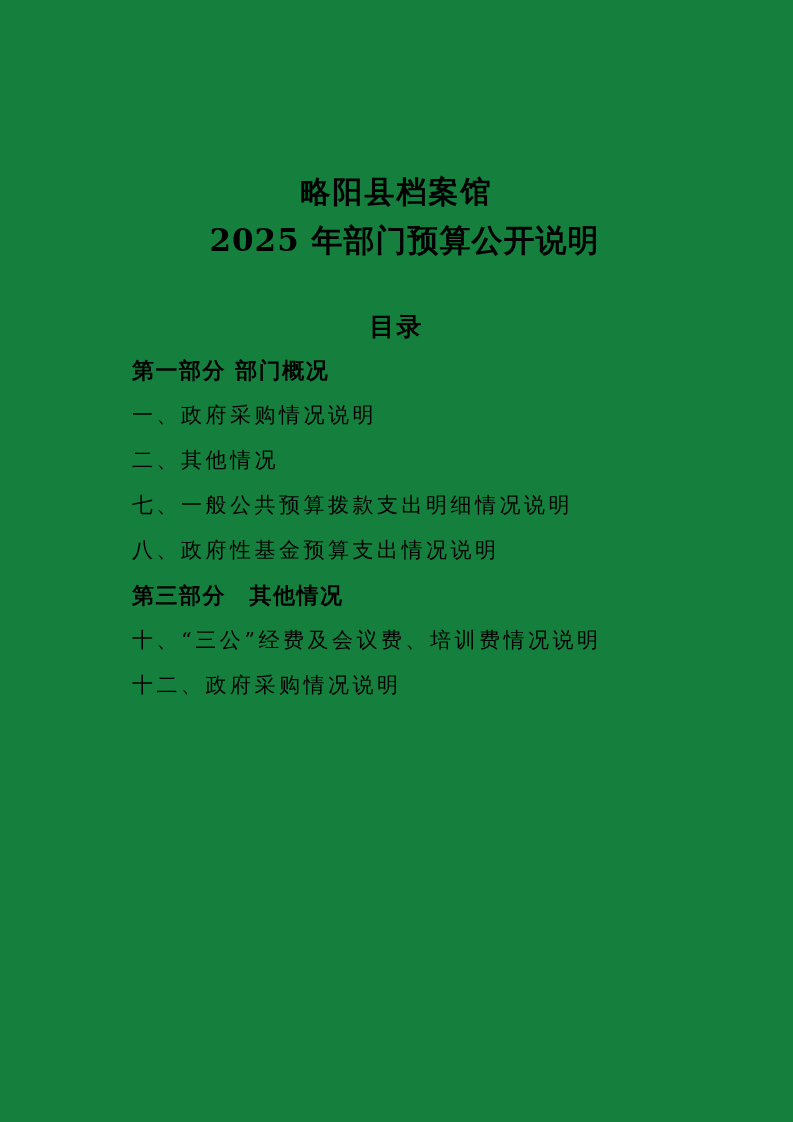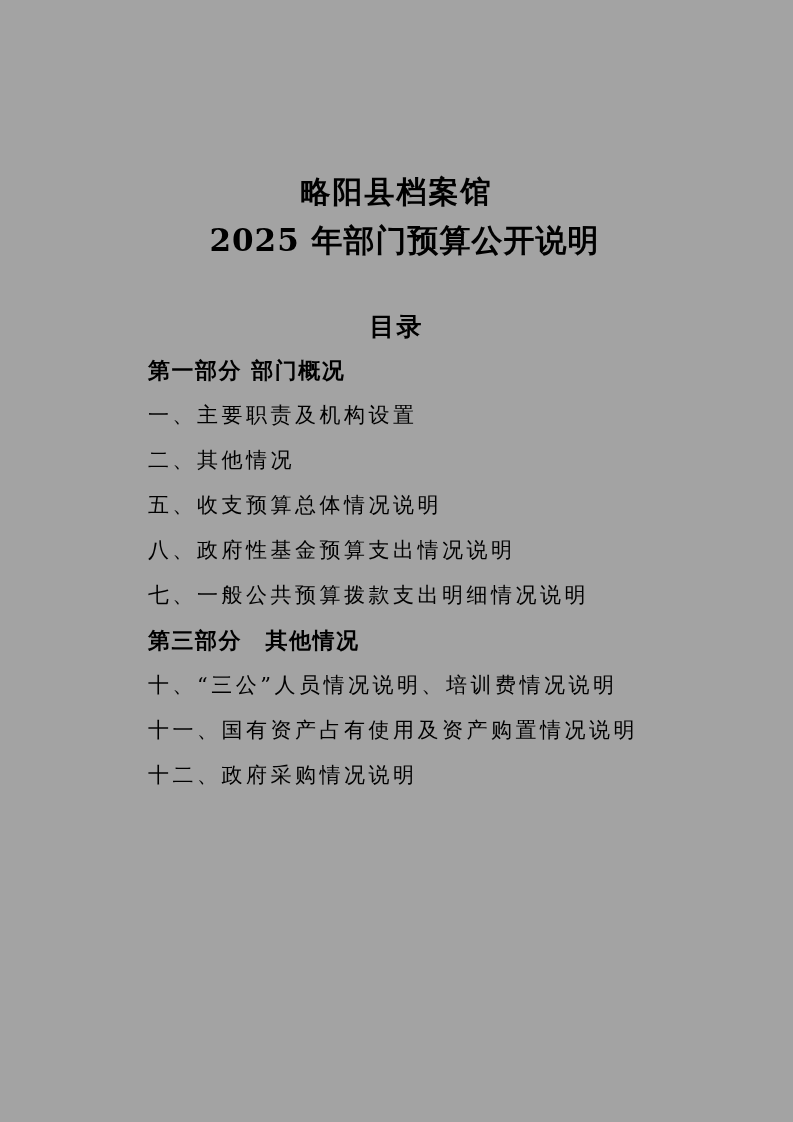--- a/index.html
+++ b/index.html
@@ -4,21 +4,21 @@
 <style>
   html, body {
     margin: 0;
     padding: 0;
     background: #ffffff;
   }
   .page {
     position: relative;
     width: 793px;
     height: 1122px;
-    background: #a3a3a3;
+    background: #15803d;
     color: #000000;
     overflow: hidden;
     font-family: "DejaVu Serif", serif;
   }
   .doc-title {
     position: absolute;
     left: 0;
     width: 793px;
     text-align: center;
     font-family: "DejaVu Serif", serif;
@@ -47,21 +47,21 @@
     font-family: "DejaVu Sans", sans-serif;
     font-weight: bold;
     font-size: 25px;
     letter-spacing: 2px;
     color: #000000;
     margin: 0;
   }
   .toc {
     position: absolute;
     top: 348px;
-    left: 148px;
+    left: 132px;
     width: 540px;
   }
   .toc-line {
     height: 45px;
     line-height: 45px;
     white-space: nowrap;
     color: #000000;
   }
   .toc-line.heading {
     font-family: "DejaVu Sans", sans-serif;
@@ -82,24 +82,22 @@
 <div class="page">
 
   <h1 class="doc-title line1">略阳县档案馆</h1>
 
   <h1 class="doc-title line2">2025 年部门预算公开说明</h1>
 
   <h2 class="toc-title">目录</h2>
 
   <div class="toc">
     <div class="toc-line heading">第一部分 部门概况</div>
-    <div class="toc-line item">一、主要职责及机构设置</div>
+    <div class="toc-line item">一、政府采购情况说明</div>
     <div class="toc-line item">二、其他情况</div>
-    <div class="toc-line item">五、收支预算总体情况说明</div>
+    <div class="toc-line item">七、一般公共预算拨款支出明细情况说明</div>
     <div class="toc-line item">八、政府性基金预算支出情况说明</div>
-    <div class="toc-line item">七、一般公共预算拨款支出明细情况说明</div>
     <div class="toc-line heading">第三部分　其他情况</div>
-    <div class="toc-line item">十、“三公”人员情况说明、培训费情况说明</div>
-    <div class="toc-line item">十一、国有资产占有使用及资产购置情况说明</div>
+    <div class="toc-line item">十、“三公”经费及会议费、培训费情况说明</div>
     <div class="toc-line item">十二、政府采购情况说明</div>
   </div>
 
 </div>
 
 </body></html>

